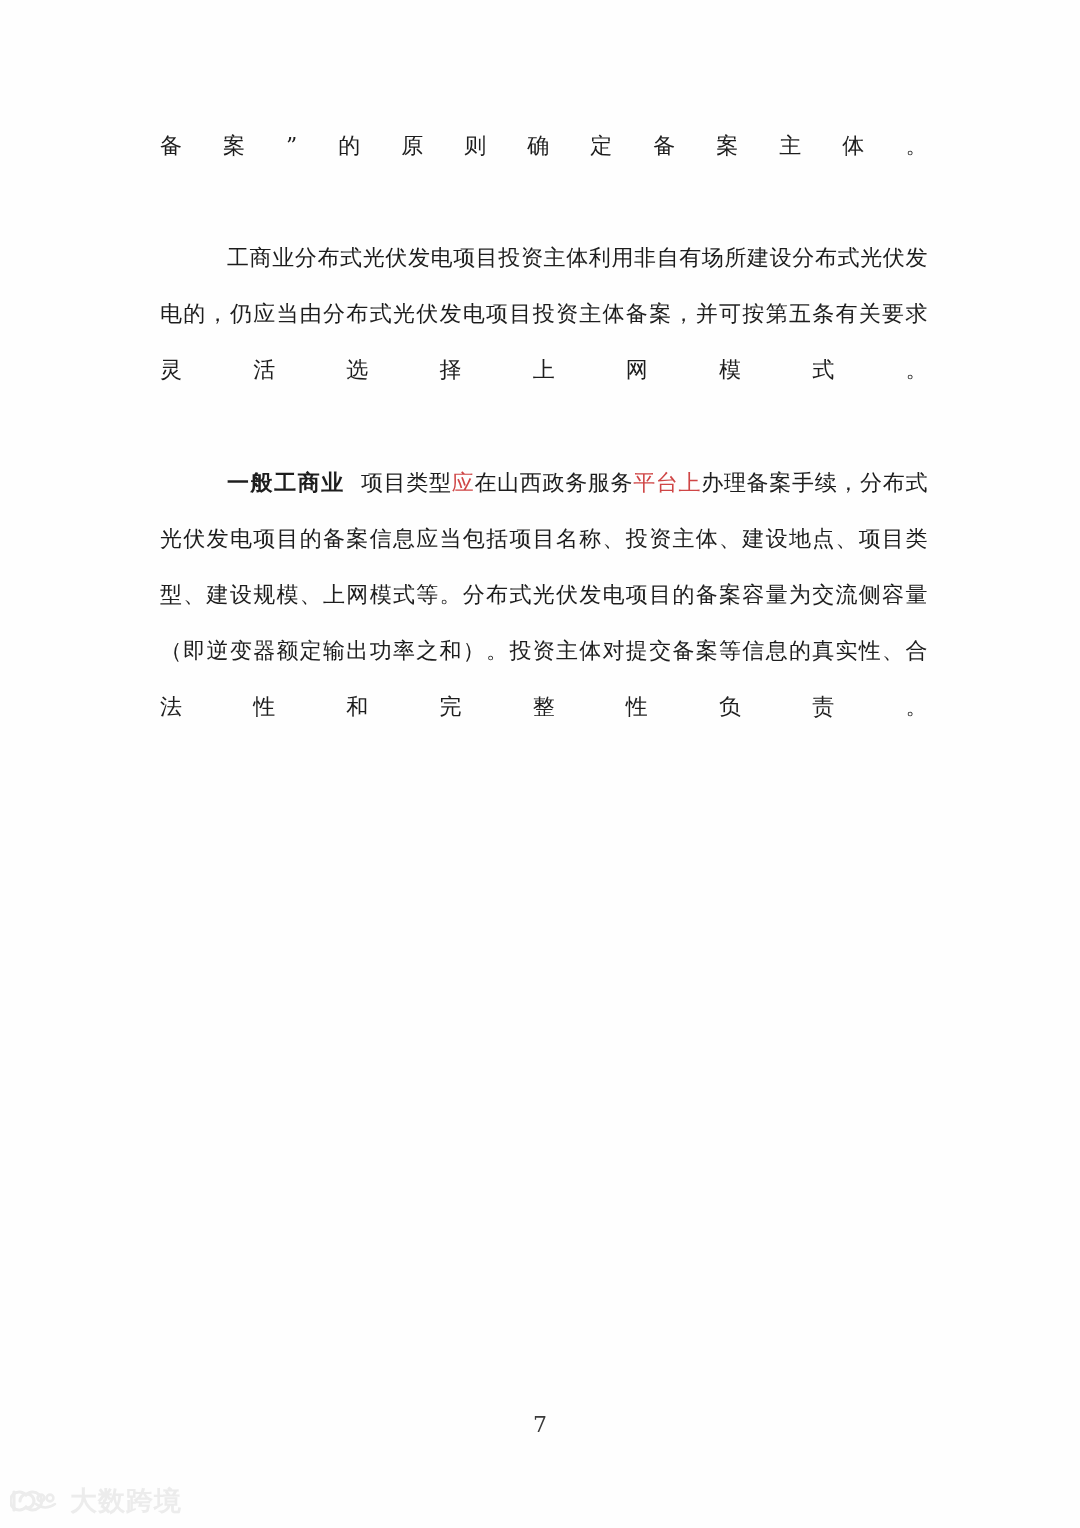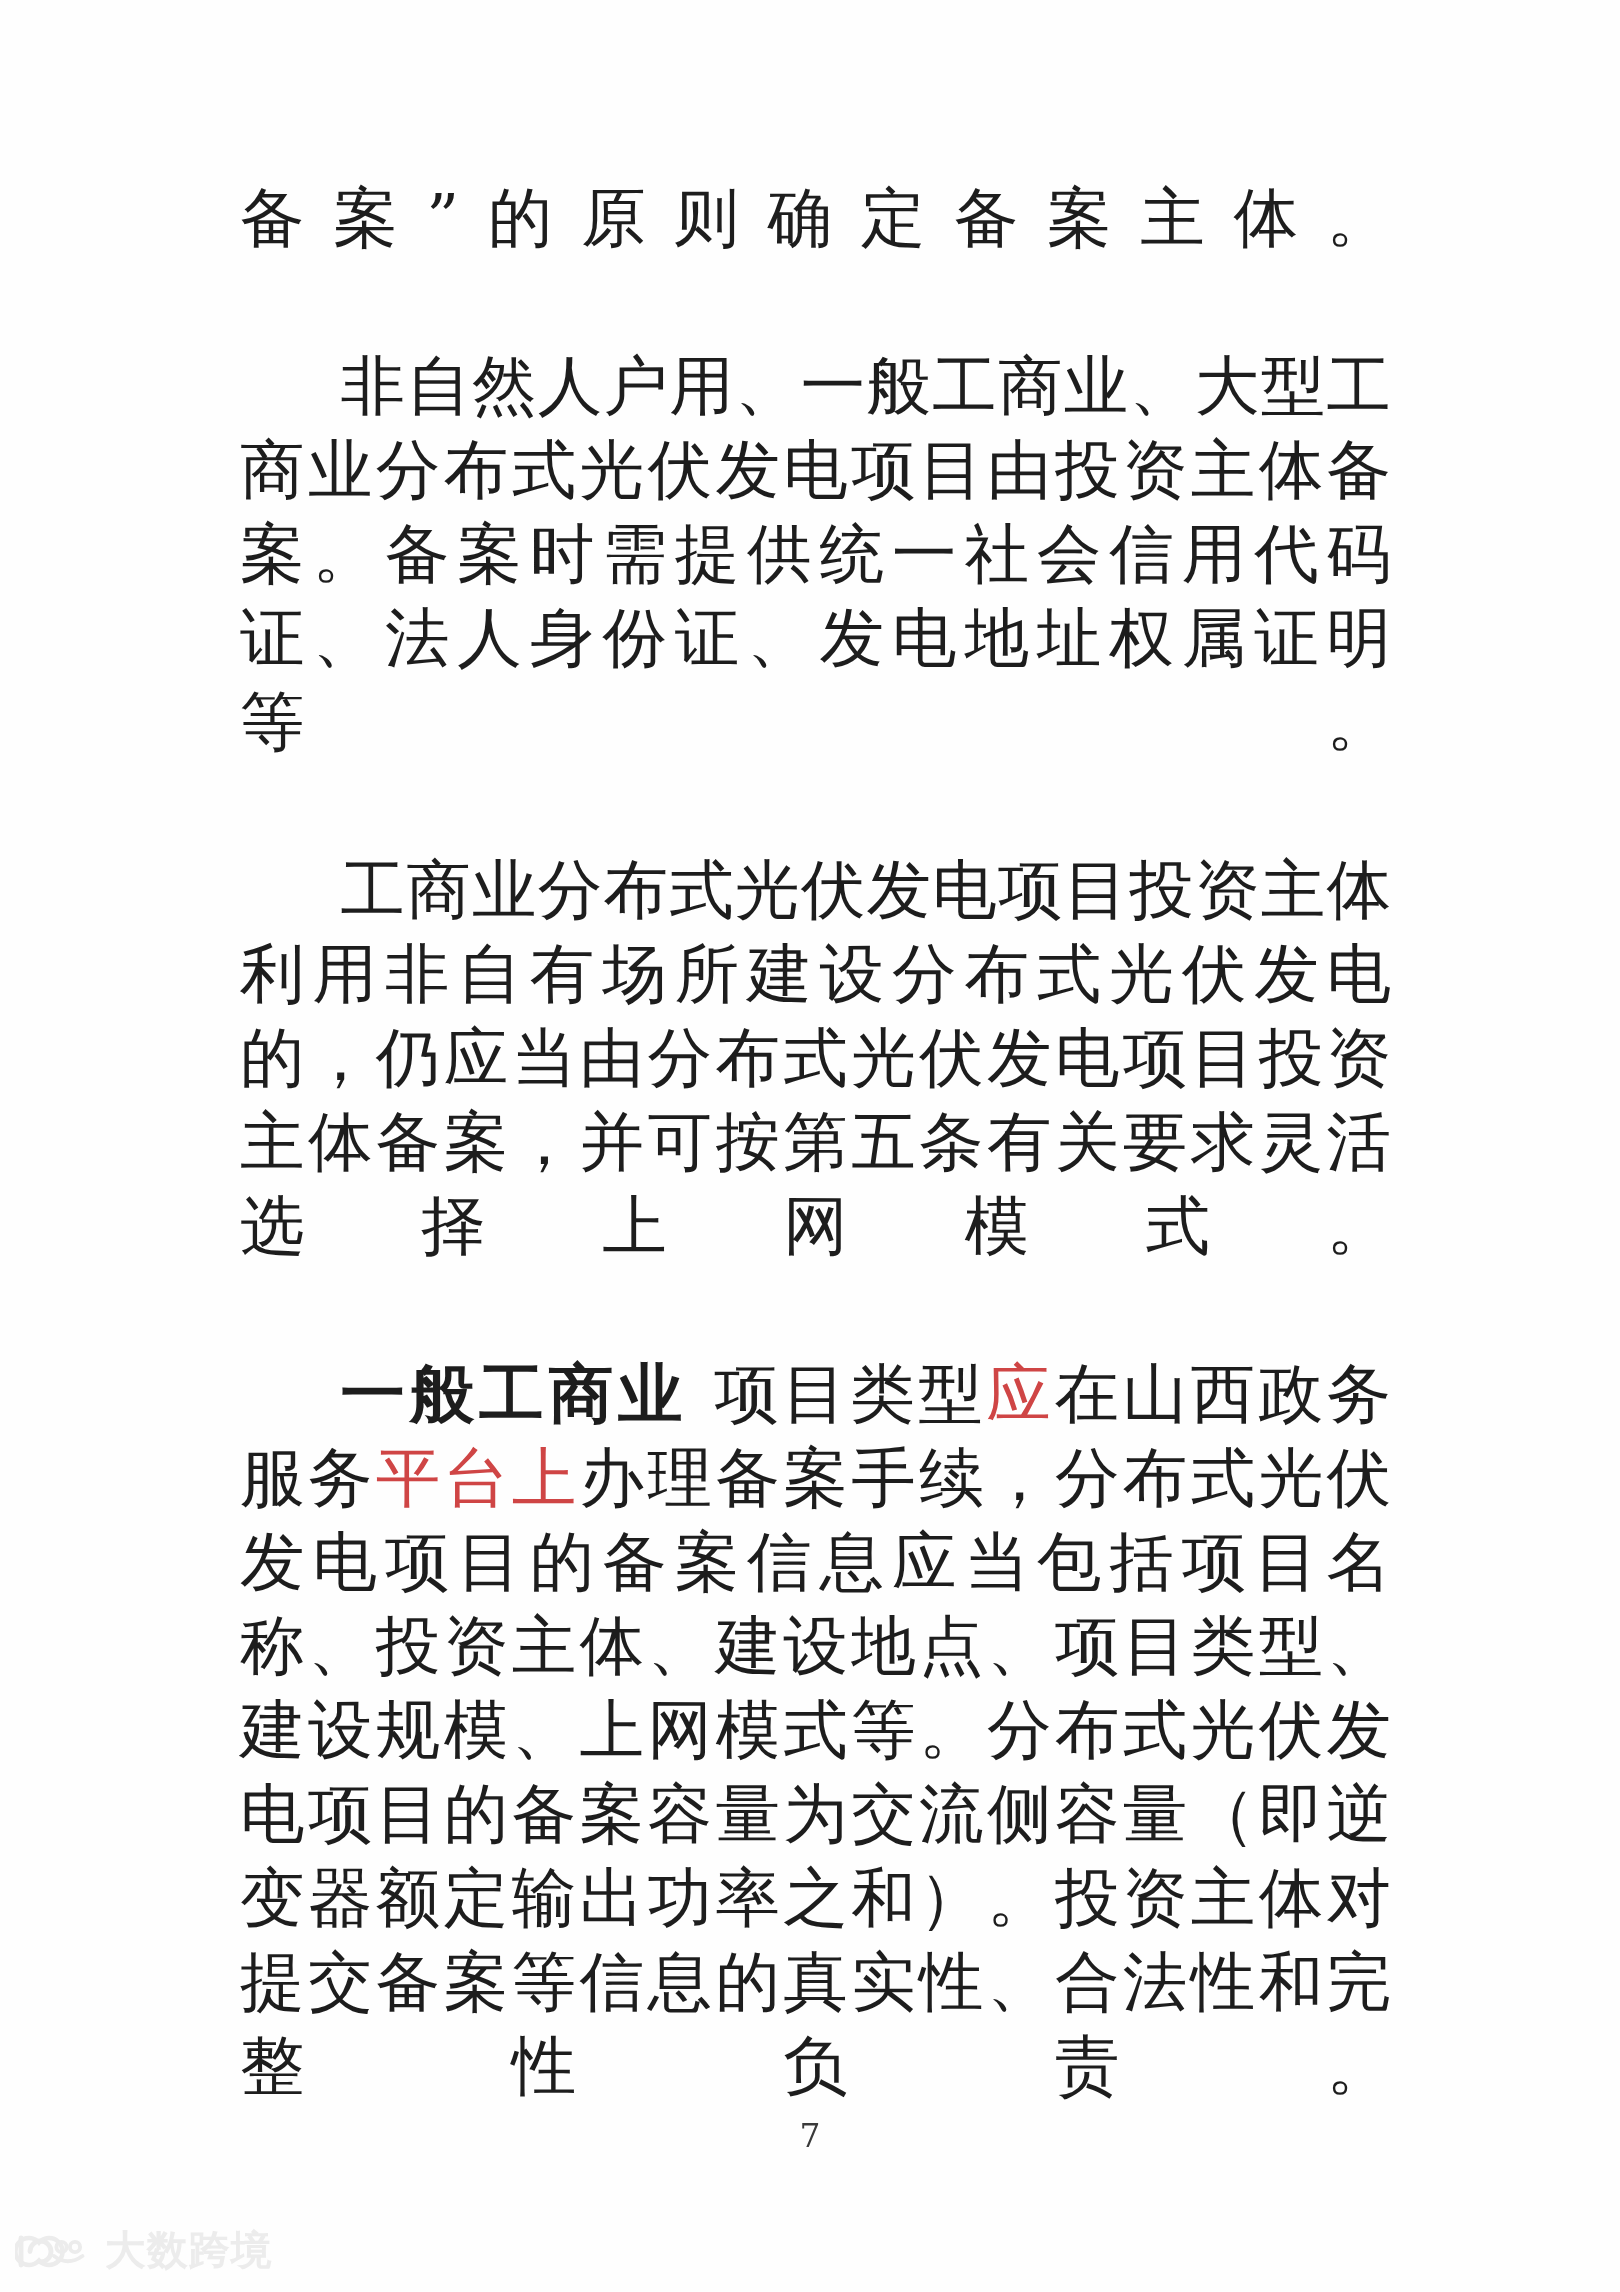--- a/index.html
+++ b/index.html
@@ -19,21 +19,21 @@
   
   .text-column {
     position: absolute;
     left: 160px;
     top: 118px;
     width: 768px;
   }
 
   .para {
     margin: 0;
-    font-size: 43px;
+    font-size: 22px;
     line-height: 56px;
     color: #1d1d1d;
     text-align: justify;
     text-justify: inter-ideograph;
     letter-spacing: 0.6px;
     font-weight: 400;
   }
   .para.indent {
     text-indent: 67px;
   }
@@ -96,21 +96,20 @@
 </head>
 <body>
 
 <div class="page">
 
   <div class="text-column">
 
     <p class="para">备案”的原则确定备案主体。</p>
 
 
-    <p class="para indent">非自然人户用、一般工商业、大型工商业分布式光伏发电项目由投资主体备案。备案时需提供统一社会信用代码证、法人身份证、发电地址权属证明等。</p>
 
 
     <p class="para indent">工商业分布式光伏发电项目投资主体利用非自有场所建设分布式光伏发电的，仍应当由分布式光伏发电项目投资主体备案，并可按第五条有关要求灵活选择上网模式。</p>
 
     <p class="para indent"><span class="art-num">一般工商业</span><span class="gap"></span><span>项目类型</span><span class="red">应</span><span>在山西政务服务</span><span class="red">平台上</span><span>办理备案手续，分布式光伏发电项目的备案信息应当包括项目名称、投资主体、建设地点、项目类型、建设规模、上网模式等。分布式光伏发电项目的备案容量为交流侧容量（即逆变器额定输出功率之和）。投资主体对提交备案等信息的真实性、合法性和完整性负责。</span></p>
 
   </div>
 
   <div class="page-number">7</div>
 

